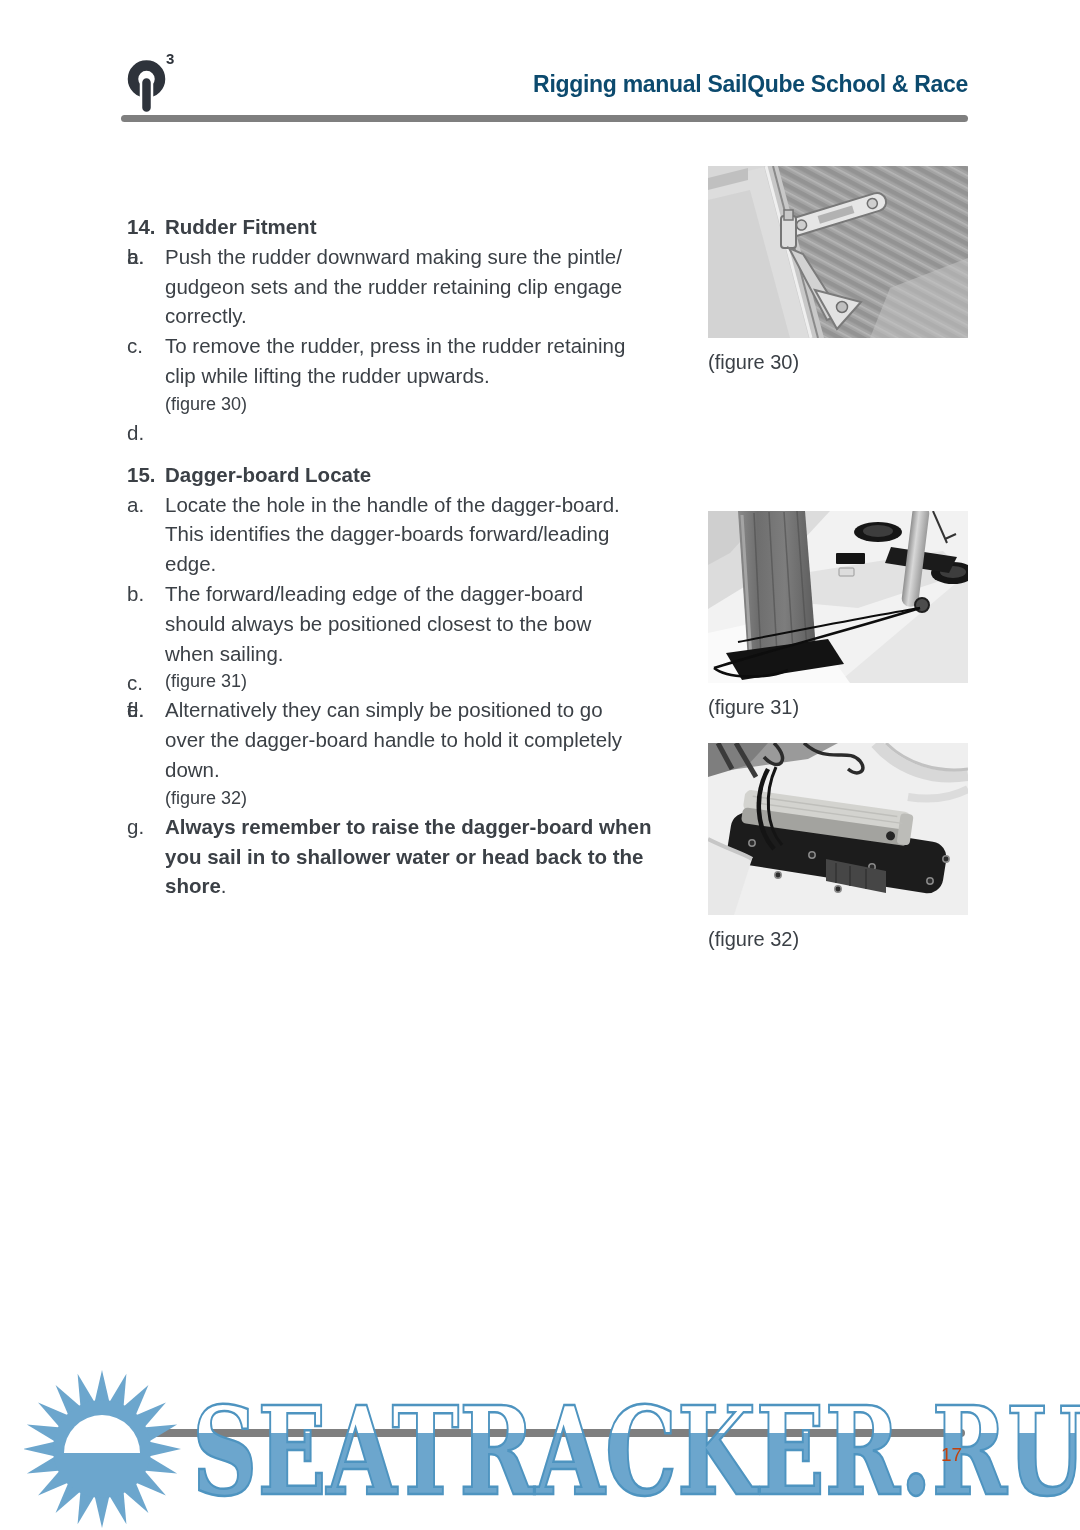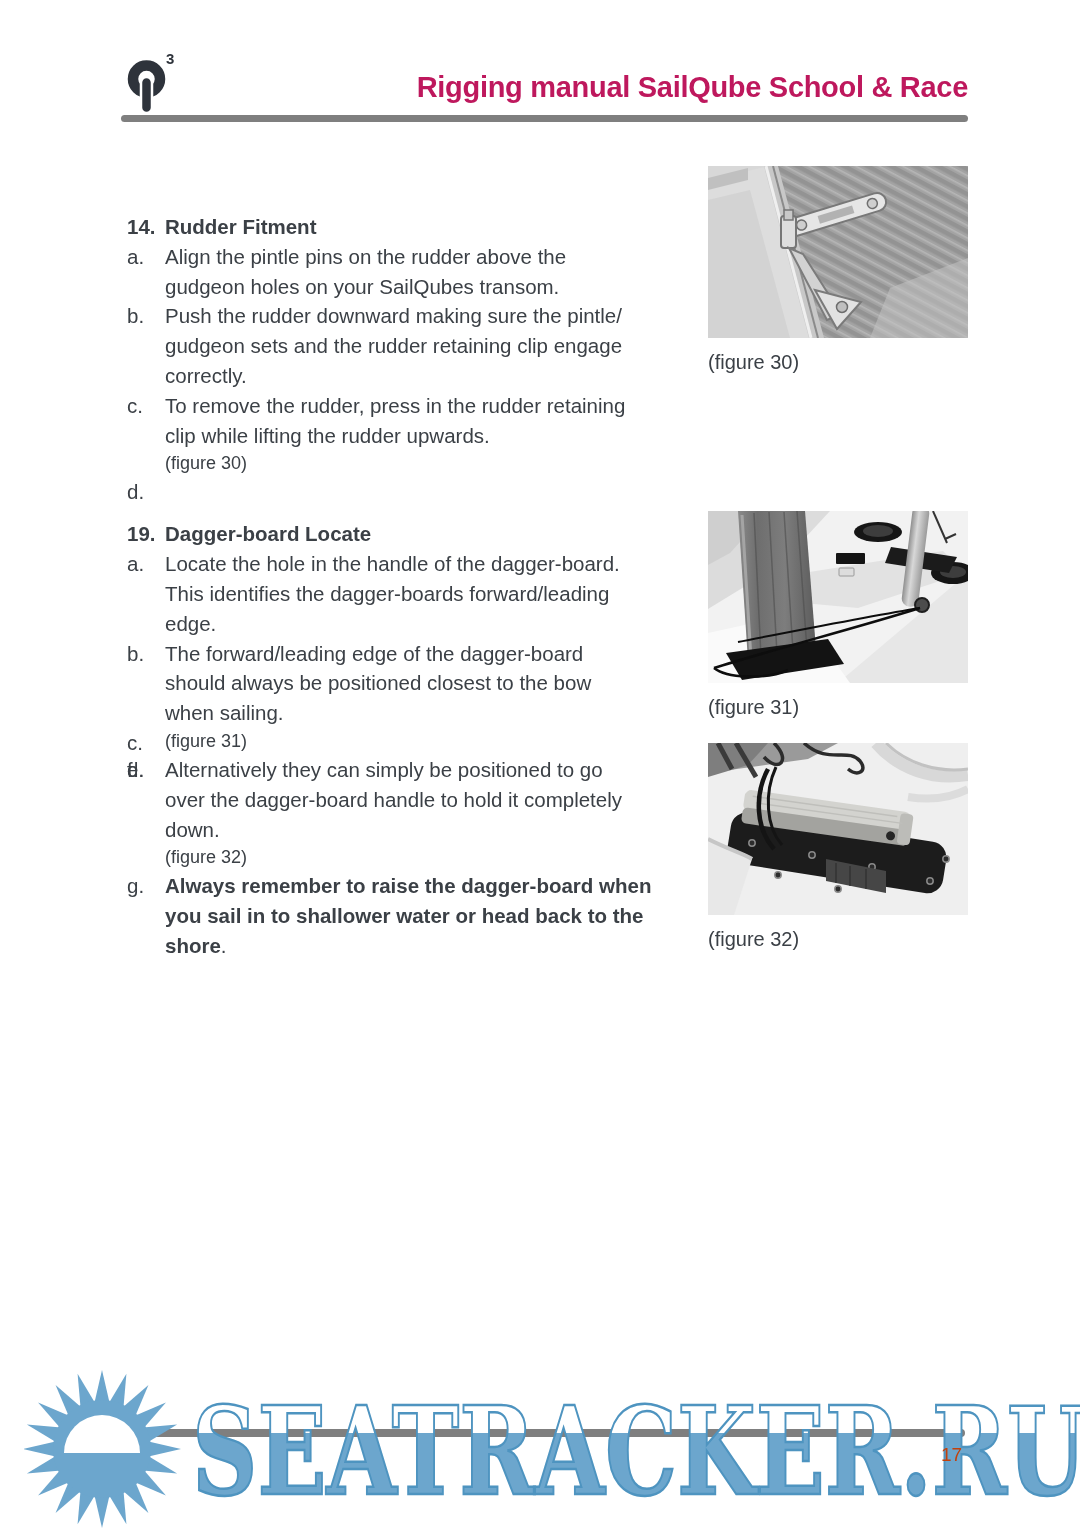--- a/index.html
+++ b/index.html
@@ -4,21 +4,21 @@
 <style>
   html,body{margin:0;padding:0;background:#ffffff;}
   .page{
     position:relative;width:1080px;height:1530px;background:#ffffff;overflow:hidden;
     font-family:"Liberation Sans",sans-serif;color:#3b4046;
   }
   
   .logo{position:absolute;left:126px;top:44px;width:70px;height:92px;}
   .page-title{
     position:absolute;top:71px;right:112px;margin:0;
-    font-size:29px;font-weight:bold;color:#be185d;letter-spacing:-0.3px;white-space:nowrap;
+    font-size:23px;font-weight:bold;color:#0c4a6e;letter-spacing:-0.3px;white-space:nowrap;
   }
   .rule-top{position:absolute;left:121px;top:115px;width:847px;height:7px;background:#7f7f7f;border-radius:3.5px;}
   
   .content{position:absolute;left:165px;top:170px;width:560px;font-size:20.5px;line-height:29.8px;}
   .section{position:relative;}
   .section + .section{margin-top:17px;}
   .sec-head{position:relative;font-weight:bold;margin-top:42px;}
   .sec-num{position:absolute;left:-38px;}
   .item{position:relative;}
   .item-letter{position:absolute;left:-38px;}
@@ -53,43 +53,41 @@
 
   <div class="content">
 
     <div class="section">
       <div class="sec-head">
         <span class="sec-num">14.</span>
         <span>Rudder Fitment</span>
       </div>
       <div class="item">
         <span class="item-letter">a.</span>
-        <span class="item-text">Align the pintle pins on the rudder above the
-gudgeon holes on your SailQubes transom.</span>
       </div>
       <div class="item">
         <span class="item-letter">b.</span>
         <span class="item-text">Push the rudder downward making sure the pintle/
 gudgeon sets and the rudder retaining clip engage
 correctly.</span>
       </div>
       <div class="item">
         <span class="item-letter">c.</span>
         <span class="item-text">To remove the rudder, press in the rudder retaining
 clip while lifting the rudder upwards.</span>
         <span class="fig-ref">(figure 30)</span>
       </div>
       <div class="item">
         <span class="item-letter">d.</span>
       </div>
     </div>
 
     <div class="section">
       <div class="sec-head">
-        <span class="sec-num">19.</span>
+        <span class="sec-num">15.</span>
         <span>Dagger-board Locate</span>
       </div>
       <div class="item">
         <span class="item-letter">a.</span>
         <span class="item-text">Locate the hole in the handle of the dagger-board.
 This identifies the dagger-boards forward/leading
 edge.</span>
       </div>
       <div class="item">
         <span class="item-letter">b.</span>

